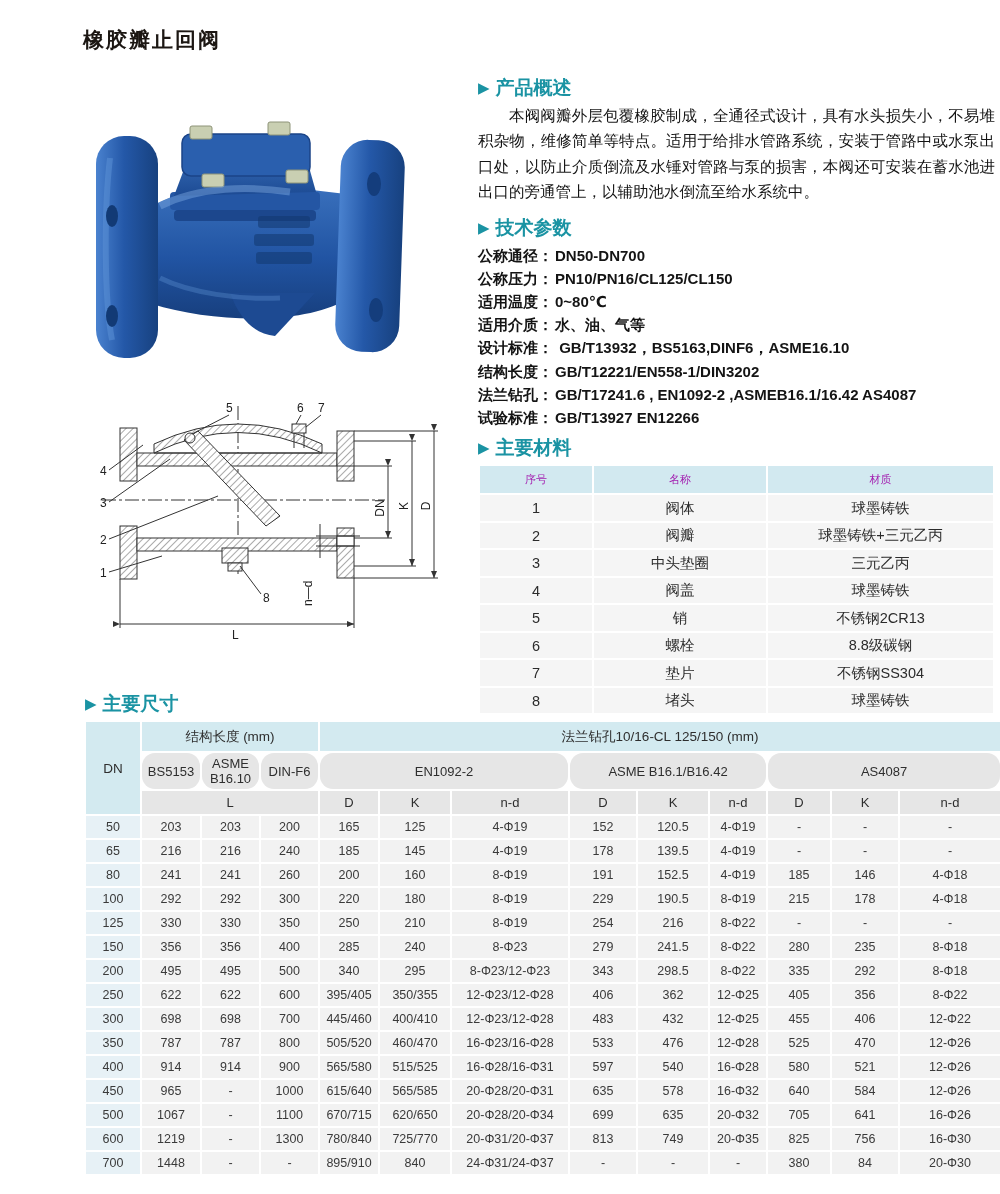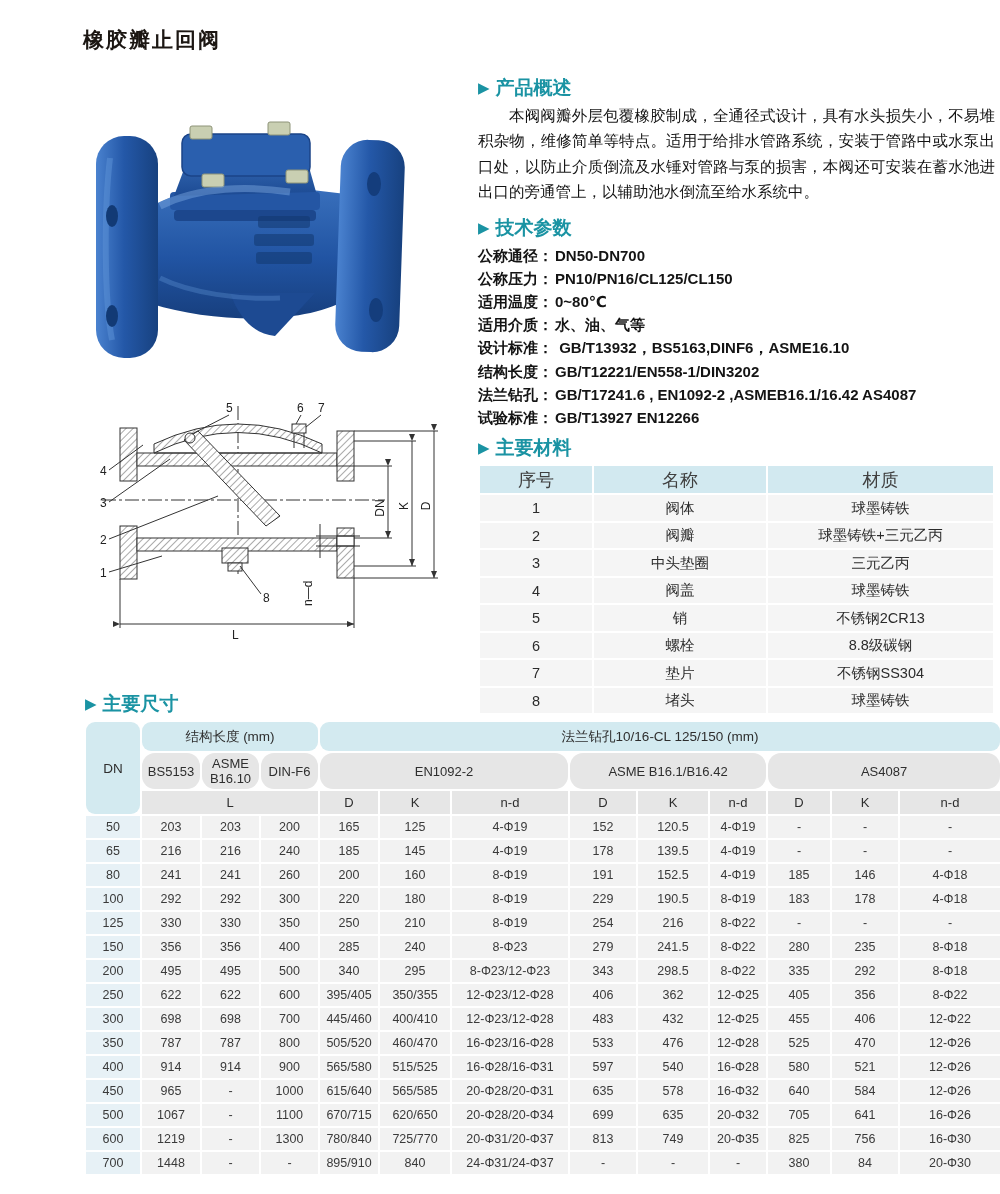--- a/index.html
+++ b/index.html
@@ -19,29 +19,29 @@
   .overview-para{margin:1px 0 9px 0;font-size:15.5px;line-height:25.4px;text-align:justify;text-indent:2em;color:#141414;}
 
   .params-box{margin:2px 0 5px 0;}
   .param-line{font-size:15px;line-height:23.2px;color:#141414;white-space:nowrap;font-weight:bold;}
   .param-label{margin-right:2px;}
 
   table{border-collapse:separate;border-spacing:2px;}
   th,td{font-weight:normal;text-align:center;vertical-align:middle;}
 
   .materials-table{width:517px;margin-top:2px;table-layout:fixed;}
-  .materials-table th{background:#d2e9f0;height:25px;font-size:18px;color:#404040;text-align:center;}
+  .materials-table th{background:#d2e9f0;height:25px;font-size:11px;color:#a21caf;text-align:center;}
   .materials-table td{background:#f5f5f5;height:23.5px;font-size:14.5px;color:#2b2b2b;}
 
   .dims-head{position:absolute;left:85px;top:690px;}
   .dims-table-wrap{position:absolute;left:84px;top:720px;}
   .dims-table{width:912px;table-layout:fixed;}
   .dims-table th{background:#e6e6e6;font-size:13px;color:#2e2e2e;line-height:15px;}
   .dims-table th.cyan{background:#d3eaf0;}
-  .dims-table tr.h1 th{height:27px;font-size:13.5px;border-radius:9px;}
+  .dims-table tr.h1 th{height:27px;font-size:13.5px;}
   .dims-table tr.h2 th{height:34px;border-radius:13px;}
   .dims-table tr.h3 th{height:21px;}
   .dims-table td{background:#f2f2f2;height:22px;font-size:12.5px;color:#3a3a3a;padding:0 1px;}
   .dims-table td.first-col{background:#e7f1f6;}
 
   svg text{font-family:"Liberation Sans","DejaVu Sans",sans-serif;}
 </style>
 </head>
 <body>
 
@@ -371,21 +371,21 @@
             <td class="first-col">100</td>
             <td>292</td>
             <td>292</td>
             <td>300</td>
             <td>220</td>
             <td>180</td>
             <td>8-Φ19</td>
             <td>229</td>
             <td>190.5</td>
             <td>8-Φ19</td>
-            <td>183</td>
+            <td>215</td>
             <td>178</td>
             <td>4-Φ18</td>
           </tr>
           <tr>
             <td class="first-col">125</td>
             <td>330</td>
             <td>330</td>
             <td>350</td>
             <td>250</td>
             <td>210</td>

